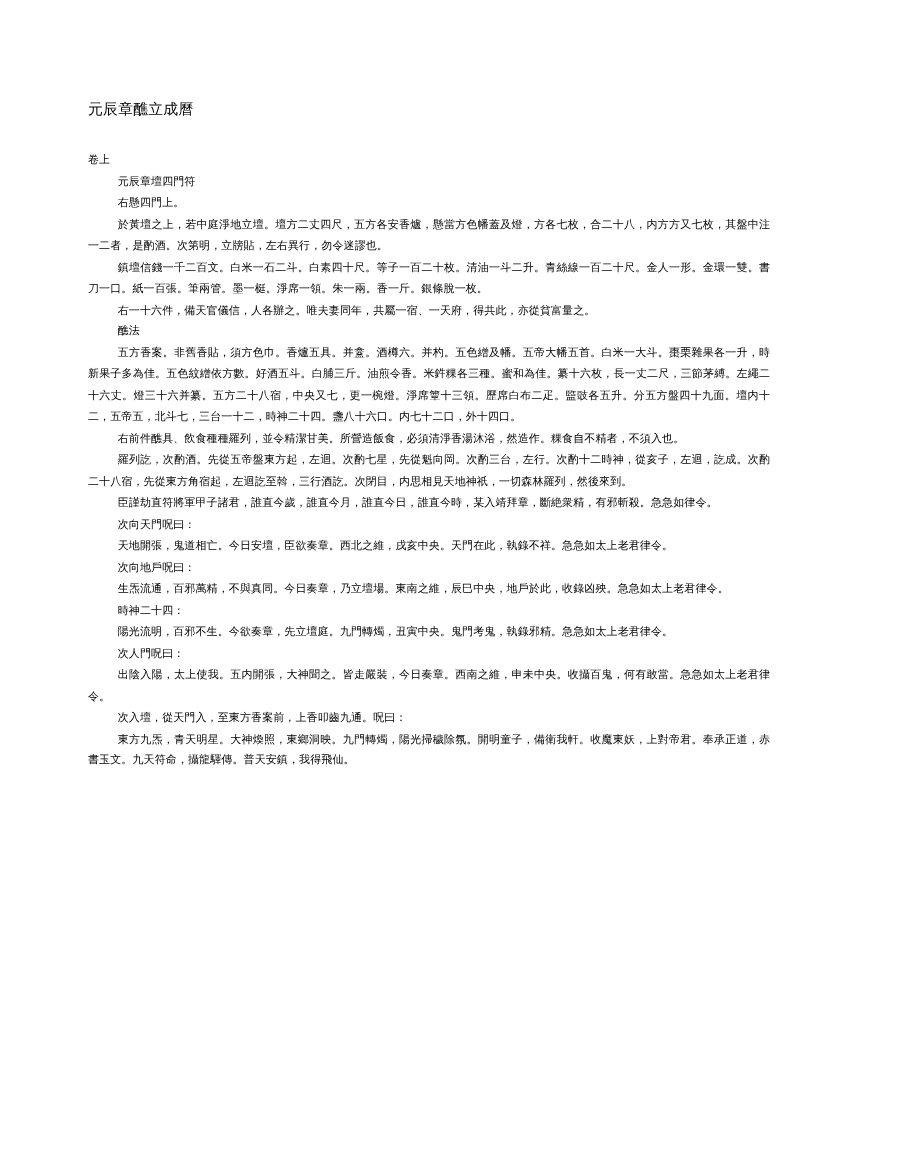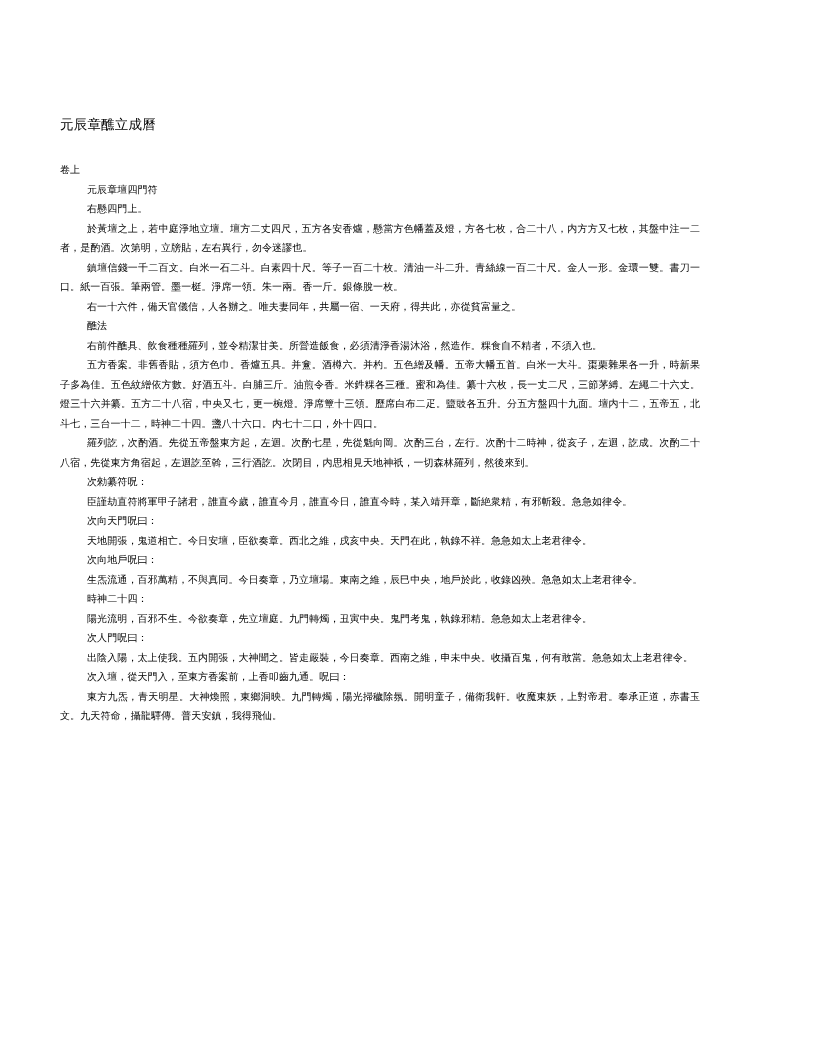--- a/index.html
+++ b/index.html
@@ -13,23 +13,22 @@
     height: 1056px;
     font-family: "DejaVu Serif", "Liberation Serif", serif;
     color: #000000;
     -webkit-font-smoothing: antialiased;
   }
   .page {
     position: relative;
     width: 816px;
     height: 864px;
     box-sizing: border-box;
-    padding: 90px 116px 0 60px;
+    padding: 90px 116px 0 80px;
     background: #ffffff;
-    margin-top: 24px;
   }
   .doc-title {
     font-size: 13.5px;
     line-height: 20px;
     margin: 0 0 26px 0;
     letter-spacing: 0.2px;
     white-space: nowrap;
   }
   
   .para {
@@ -67,24 +66,23 @@
 
   <div class="para flush nowrap">卷上</div>
 
   <div class="body-content">
       <div class="para heading">元辰章壇四門符</div>
       <div class="para heading">右懸四門上。</div>
       <div class="para indent">於黃壇之上，若中庭淨地立壇。壇方二丈四尺，五方各安香爐，懸當方色幡蓋及燈，方各七枚，合二十八，内方方又七枚，其盤中注一二者，是酌酒。次第明，立牓貼，左右異行，勿令迷謬也。</div>
       <div class="para indent">鎮壇信錢一千二百文。白米一石二斗。白素四十尺。等子一百二十枚。清油一斗二升。青絲線一百二十尺。金人一形。金環一雙。書刀一口。紙一百張。筆兩管。墨一梃。淨席一領。朱一兩。香一斤。銀條脫一枚。</div>
       <div class="para indent">右一十六件，備天官儀信，人各辦之。唯夫妻同年，共屬一宿、一天府，得共此，亦從貧富量之。</div>
       <div class="para heading">醮法</div>
+      <div class="para indent">五方香案。非舊香貼，須方色巾。香爐五具。并盫。酒樽六。并杓。五色繒及幡。五帝大幡五首。白米一大斗。棗栗雜果各一升，時新果子多為佳。五色紋繒依方數。好酒五斗。白脯三斤。油煎令香。米鈝粿各三種。蜜和為佳。纂十六枚，長一丈二尺，三節茅縛。左繩二十六丈。燈三十六并纂。五方二十八宿，中央又七，更一椀燈。淨席簟十三領。歷席白布二疋。盬豉各五升。分五方盤四十九面。壇内十二，五帝五，北斗七，三台一十二，時神二十四。盞八十六口。内七十二口，外十四口。</div>
       <div class="para indent">右前件醮具、飲食種種羅列，並令精潔甘美。所營造飯食，必須清淨香湯沐浴，然造作。粿食自不精者，不須入也。</div>
-      <div class="para indent">五方香案。非舊香貼，須方色巾。香爐五具。并盫。酒樽六。并杓。五色繒及幡。五帝大幡五首。白米一大斗。棗栗雜果各一升，時新果子多為佳。五色紋繒依方數。好酒五斗。白脯三斤。油煎令香。米鈝粿各三種。蜜和為佳。纂十六枚，長一丈二尺，三節茅縛。左繩二十六丈。燈三十六并纂。五方二十八宿，中央又七，更一椀燈。淨席簟十三領。歷席白布二疋。盬豉各五升。分五方盤四十九面。壇内十二，五帝五，北斗七，三台一十二，時神二十四。盞八十六口。内七十二口，外十四口。</div>
       <div class="para indent">羅列訖，次酌酒。先從五帝盤東方起，左迴。次酌七星，先從魁向岡。次酌三台，左行。次酌十二時神，從亥子，左迴，訖成。次酌二十八宿，先從東方角宿起，左迴訖至斡，三行酒訖。次閉目，内思相見天地神祇，一切森林羅列，然後來到。</div>
-      <div class="para heading">次勑纂符呪：</div>
       <div class="para indent">臣謹劫直符將軍甲子諸君，誰直今歲，誰直今月，誰直今日，誰直今時，某入靖拜章，斷絶衆精，有邪斬殺。急急如律令。</div>
       <div class="para heading">次向天門呪曰：</div>
       <div class="para indent">天地開張，鬼道相亡。今日安壇，臣欲奏章。西北之維，戌亥中央。天門在此，執錄不祥。急急如太上老君律令。</div>
       <div class="para heading">次向地戶呪曰：</div>
       <div class="para indent">生炁流通，百邪萬精，不與真同。今日奏章，乃立壇場。東南之維，辰巳中央，地戶於此，收錄凶殃。急急如太上老君律令。</div>
       <div class="para heading">時神二十四：</div>
       <div class="para indent">陽光流明，百邪不生。今欲奏章，先立壇庭。九門轉燭，丑寅中央。鬼門考鬼，執錄邪精。急急如太上老君律令。</div>
       <div class="para heading">次人門呪曰：</div>
       <div class="para indent">出陰入陽，太上使我。五内開張，大神聞之。皆走嚴裝，今日奏章。西南之維，申未中央。收攝百鬼，何有敢當。急急如太上老君律令。</div>
       <div class="para indent">次入壇，從天門入，至東方香案前，上香叩齒九通。呪曰：</div>

